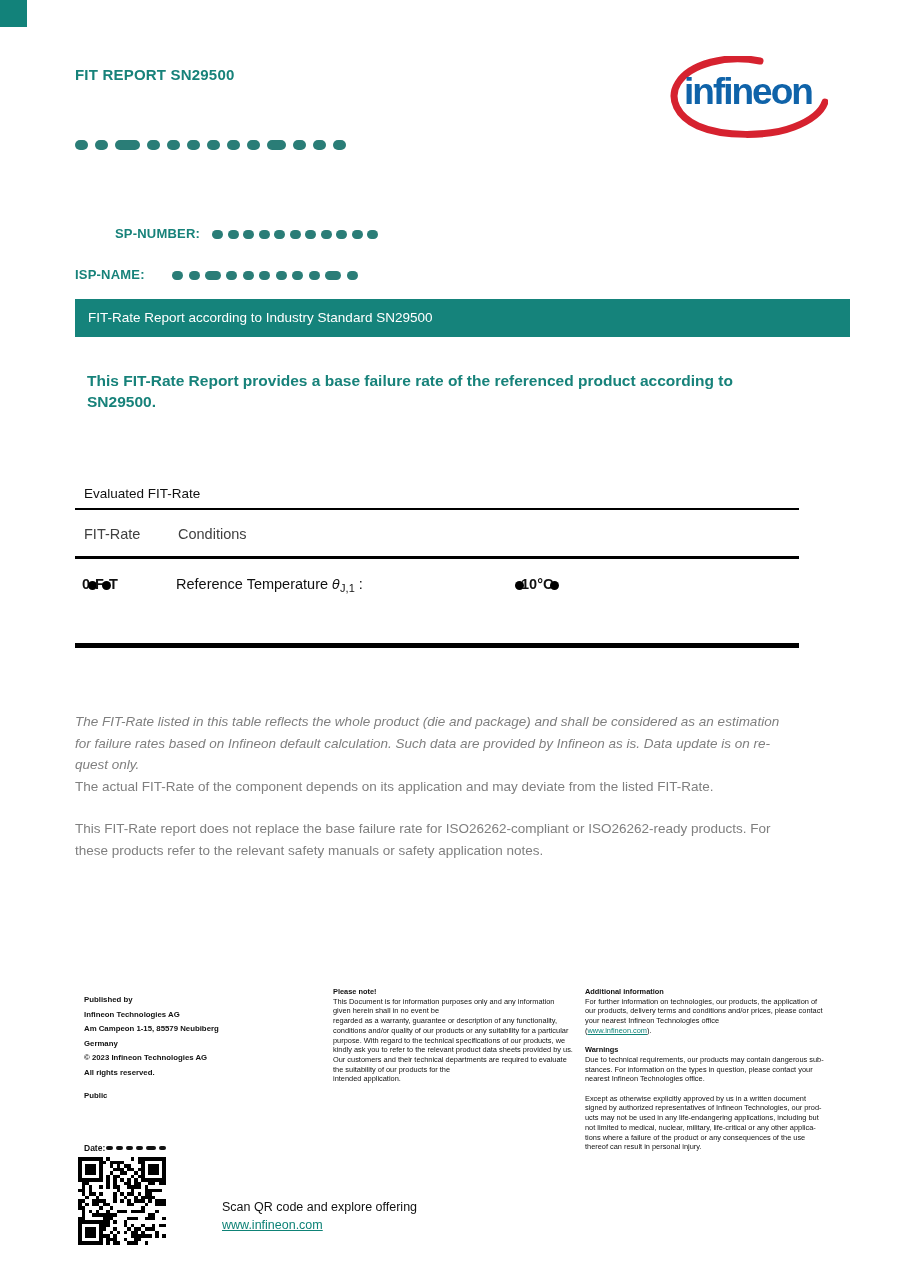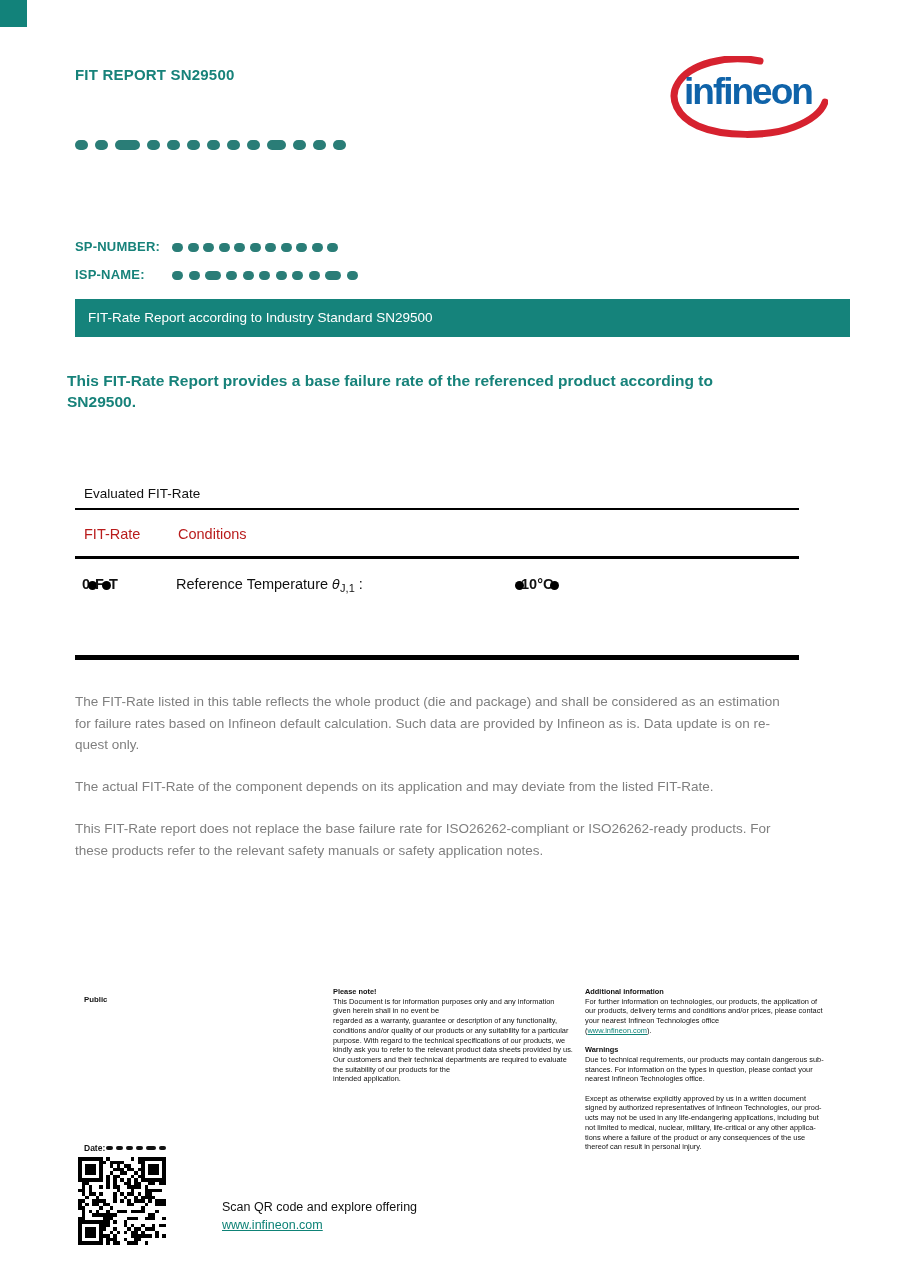--- a/index.html
+++ b/index.html
@@ -20,46 +20,46 @@
   .redact.teal .seg { background:#2A7D77; }
   .redact.black .seg { background:#111; }
 
   .meta-row { position:absolute; left:75px; display:flex; align-items:center; }
   .meta-label { width:97px; font-size:13px; font-weight:bold; color:#17827A; letter-spacing:.2px; }
   .meta-row .redact { position:static; margin-top:2px; }
 
   .banner { position:absolute; left:75px; top:299px; width:775px; height:38px; background:#15837B; }
   .banner span { display:block; padding-left:13px; line-height:38px; color:#ffffff; font-size:13.5px; }
 
-  .h1 { position:absolute; left:67px; top:370px; width:720px; font-size:15.5px; font-weight:bold;
+  .h1 { position:absolute; left:87px; top:370px; width:720px; font-size:15.5px; font-weight:bold;
         color:#17827A; line-height:21px; white-space:pre-line; }
   .h2 { position:absolute; left:75px; top:439px; width:720px; font-size:15.5px; font-weight:bold; color:#17827A; }
 
   .fit-table { position:absolute; left:75px; top:486px; width:724px; }
   .tbl-title { font-size:13.5px; color:#111; padding:0 0 7px 9px; }
   .tbl-rule-thin { border-top:2px solid #000; }
-  .tbl-head { display:flex; padding:16px 0 0 9px; font-size:14.5px; color:#b91c1c; }
+  .tbl-head { display:flex; padding:16px 0 0 9px; font-size:14.5px; color:#404040; }
   .tbl-head .c1 { width:94px; }
   .tbl-rule-mid { border-top:3px solid #000; margin-top:14px; }
-  .tbl-row { position:relative; height:96px; font-size:14.5px; color:#111; }
+  .tbl-row { position:relative; height:84px; font-size:14.5px; color:#111; }
   .tbl-row .fit-val { position:absolute; left:7px; top:17px; font-weight:bold; }
   .tbl-row .cond { position:absolute; left:101px; top:17px; }
   .tbl-row .temp-val { position:absolute; left:443px; top:17px; font-weight:bold; }
   .tbl-rule-thick { border-top:5px solid #000; }
   .theta { font-style:italic; font-family:"DejaVu Sans", sans-serif; font-size:13px; }
   .theta-sub { font-size:11px; vertical-align:-3px; }
   .pat .idot { display:inline-block; width:9px; height:9px; border-radius:50%; background:#000; margin:0 -2px; vertical-align:middle; }
   .temp-pat .idot { margin:0 -3px; }
 
   .body-copy { position:absolute; left:75px; width:770px; color:#7f7f7f; font-size:13.5px; line-height:21.5px; white-space:pre-line; }
-  .p1 { top:691px; } .p2 { top:776px; } .p3 { top:818px; }
+  .p1 { top:711px;font-style:italic; } .p2 { top:776px; } .p3 { top:818px; }
 
   .foot { position:absolute; font-size:7.4px; color:#111; }
   .foot-col1 { left:84px; top:993px; width:215px; font-weight:bold; font-size:7.8px; line-height:14.6px; }
-  .foot-col1 .classification { margin-top:0; }
+  .foot-col1 .classification { margin-top:8px; }
   .foot-col2 { left:333px; top:987px; width:240px; line-height:9.7px; }
   .foot-col3 { left:585px; top:987px; width:242px; line-height:9.7px; }
   .foot b { font-weight:bold; }
   .foot .blk { white-space:pre-line; }
   .foot .gap { height:9.7px; }
   .flink { color:#0E8276; text-decoration:underline; cursor:pointer; }
 
   .date-label { position:absolute; left:84px; top:1143px; font-size:8.5px; font-weight:bold; color:#111; }
   .qr { position:absolute; left:78px; top:1157px; width:88px; height:88px; }
   .scan-text { position:absolute; left:222px; top:1200px; font-size:12.5px; color:#111;text-align:center; }
@@ -88,21 +88,21 @@
       <span class="seg" style="width: 13px; height: 10px; margin-right: 7px;"></span>
       <span class="seg" style="width: 13px; height: 10px; margin-right: 7px;"></span>
       <span class="seg" style="width: 13px; height: 10px; margin-right: 7px;"></span>
       <span class="seg" style="width: 13px; height: 10px; margin-right: 7px;"></span>
       <span class="seg" style="width: 18.85px; height: 10px; margin-right: 7px;"></span>
       <span class="seg" style="width: 13px; height: 10px; margin-right: 7px;"></span>
       <span class="seg" style="width: 13px; height: 10px; margin-right: 7px;"></span>
       <span class="seg" style="width: 13px; height: 10px; margin-right: 7px;"></span>
     </div>
 
-  <div class="meta-row" style="top:239px;">
+  <div class="meta-row" style="top:226px;margin-left:40px;">
     <span class="meta-label">SP-NUMBER:</span>
     <span class="redact teal">
         <span class="seg" style="width: 11px; height: 8.5px; margin-right: 4.5px;"></span>
         <span class="seg" style="width: 11px; height: 8.5px; margin-right: 4.5px;"></span>
         <span class="seg" style="width: 11px; height: 8.5px; margin-right: 4.5px;"></span>
         <span class="seg" style="width: 11px; height: 8.5px; margin-right: 4.5px;"></span>
         <span class="seg" style="width: 11px; height: 8.5px; margin-right: 4.5px;"></span>
         <span class="seg" style="width: 11px; height: 8.5px; margin-right: 4.5px;"></span>
         <span class="seg" style="width: 11px; height: 8.5px; margin-right: 4.5px;"></span>
         <span class="seg" style="width: 11px; height: 8.5px; margin-right: 4.5px;"></span>
@@ -156,20 +156,26 @@
   </div>
 
   <div class="body-copy p1">The FIT-Rate listed in this table reflects the whole product (die and package) and shall be considered as an estimation
 for failure rates based on Infineon default calculation. Such data are provided by Infineon as is. Data update is on re-
 quest only.</div>
   <div class="body-copy p2">The actual FIT-Rate of the component depends on its application and may deviate from the listed FIT-Rate.</div>
   <div class="body-copy p3">This FIT-Rate report does not replace the base failure rate for ISO26262-compliant or ISO26262-ready products. For
 these products refer to the relevant safety manuals or safety application notes.</div>
 
   <div class="foot foot-col1">
+    <div class="blk">Published by
+Infineon Technologies AG
+Am Campeon 1-15, 85579 Neubiberg
+Germany
+© 2023 Infineon Technologies AG
+All rights reserved.</div>
     <div class="classification">Public</div>
   </div>
 
   <div class="foot foot-col2">
     <b>Please note!</b>
     <div class="blk">This Document is for information purposes only and any information
 given herein shall in no event be
 regarded as a warranty, guarantee or description of any functionality,
 conditions and/or quality of our products or any suitability for a particular
 purpose. With regard to the technical specifications of our products, we

